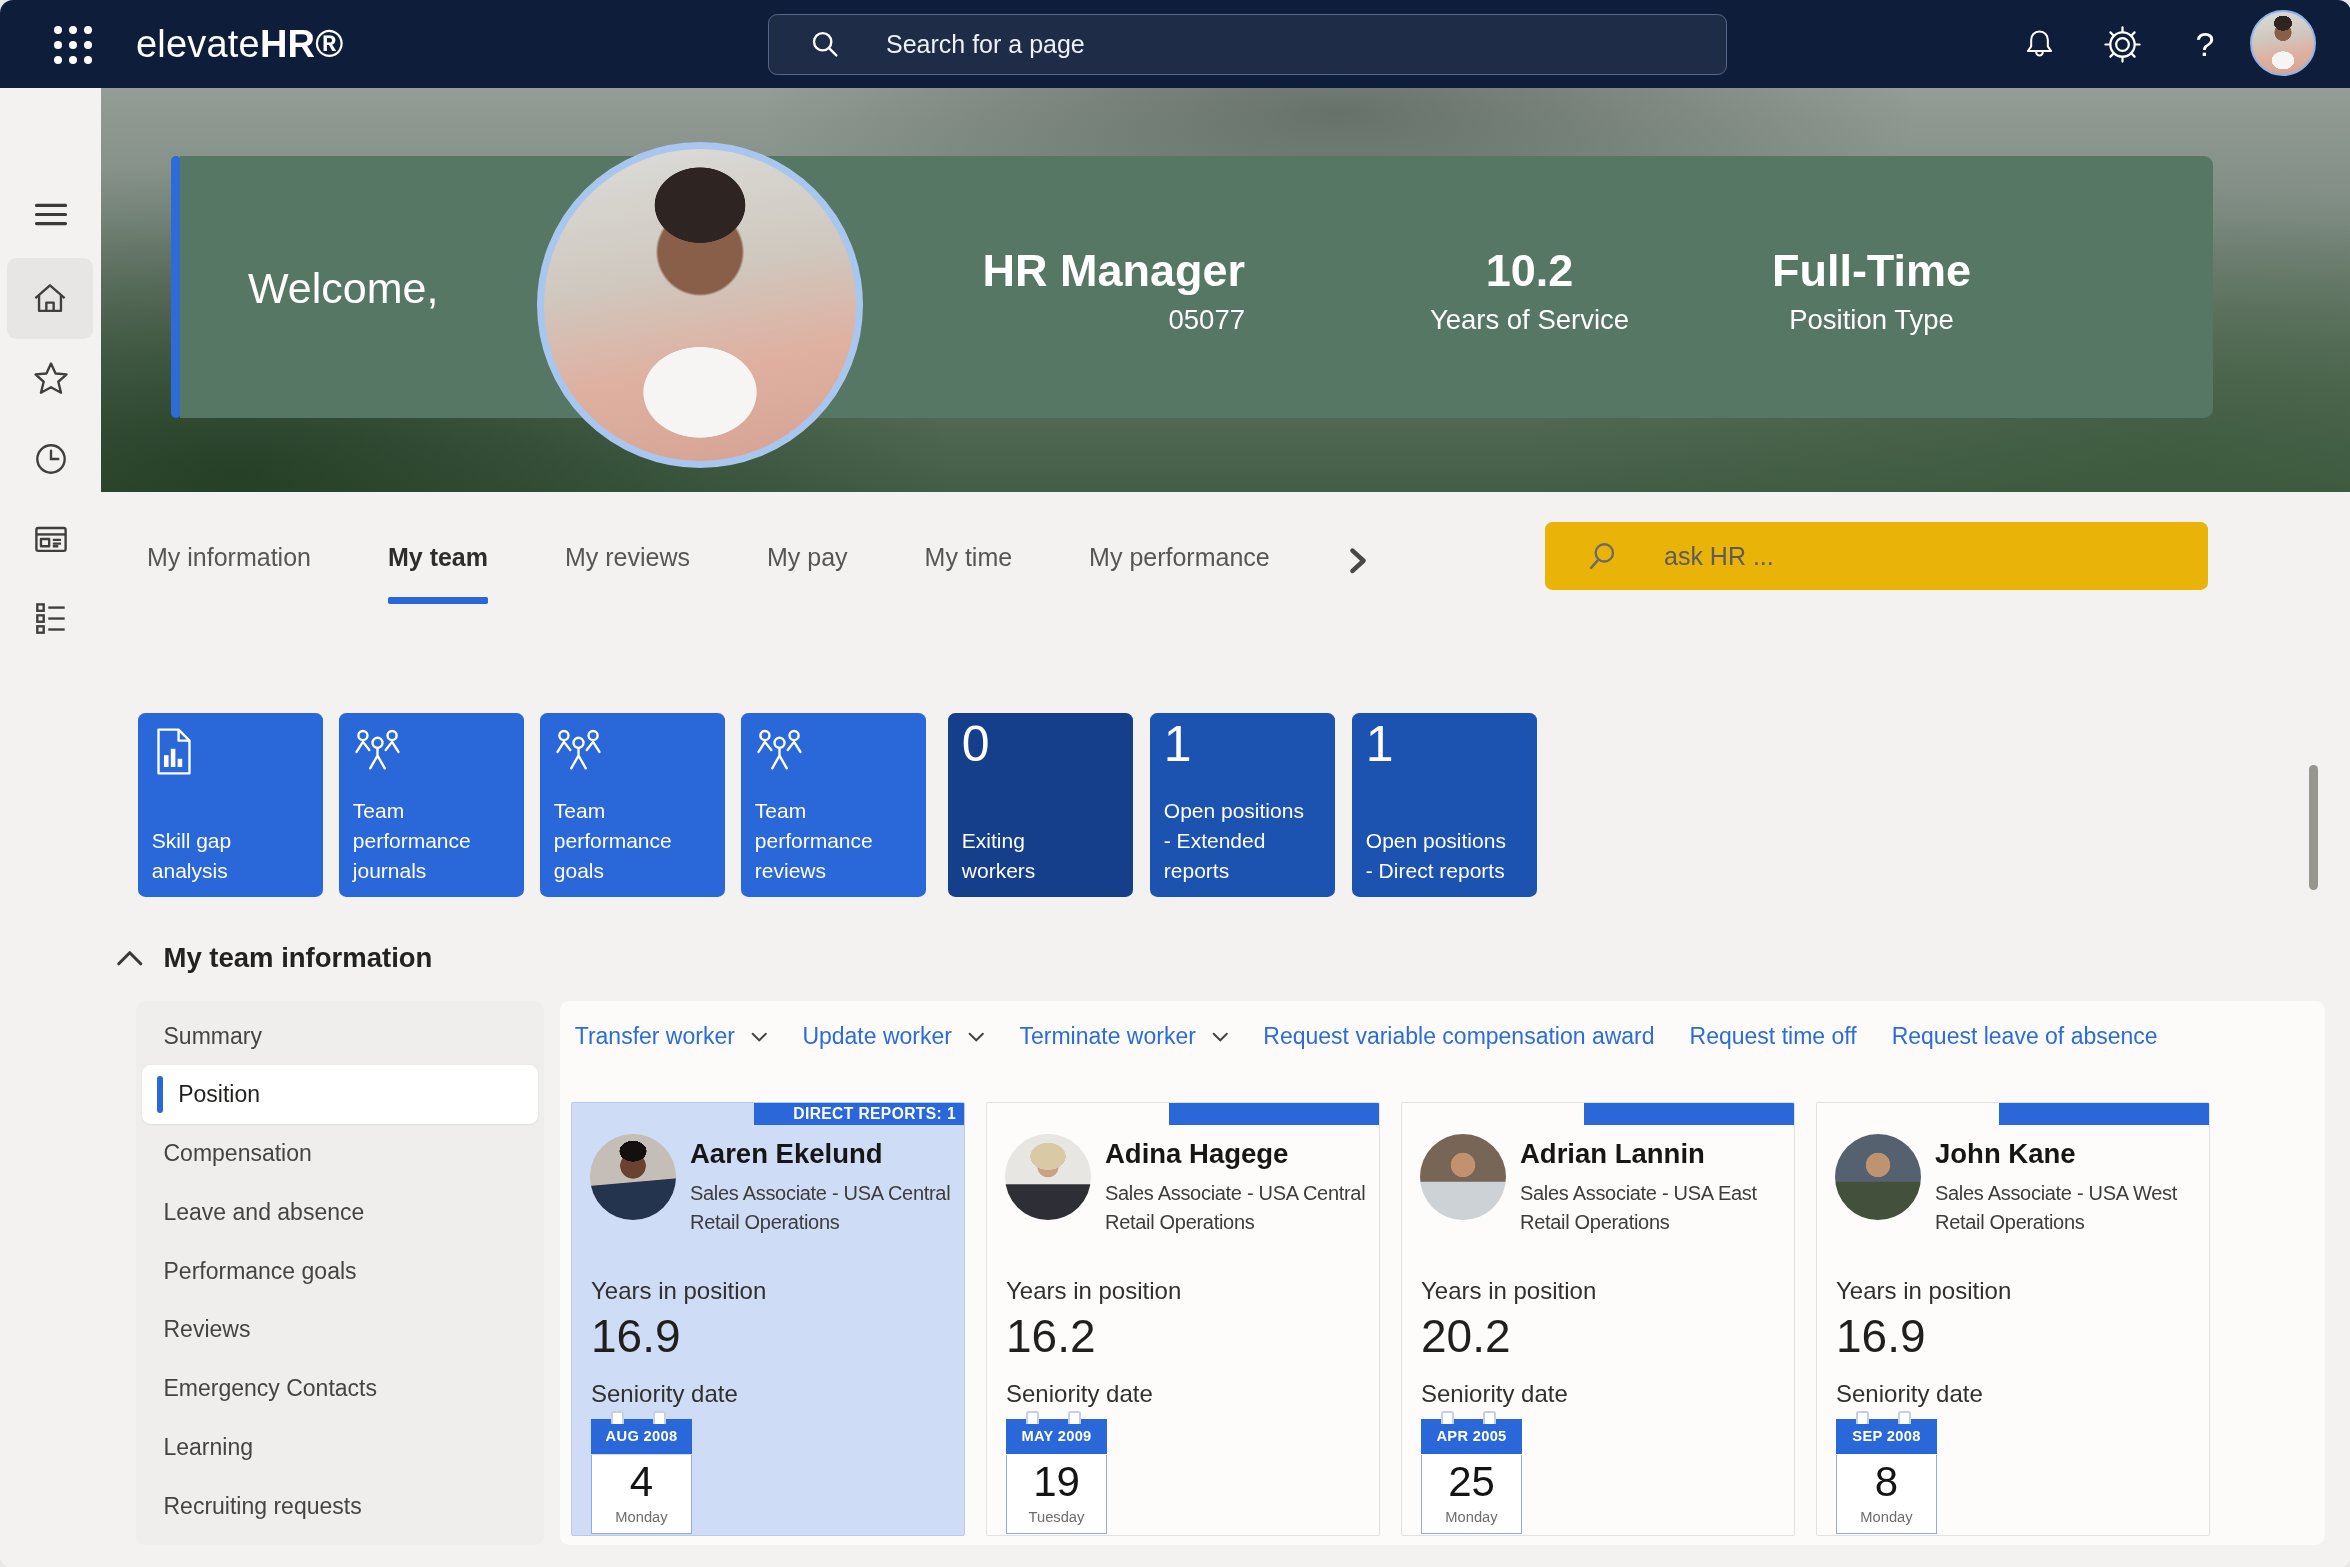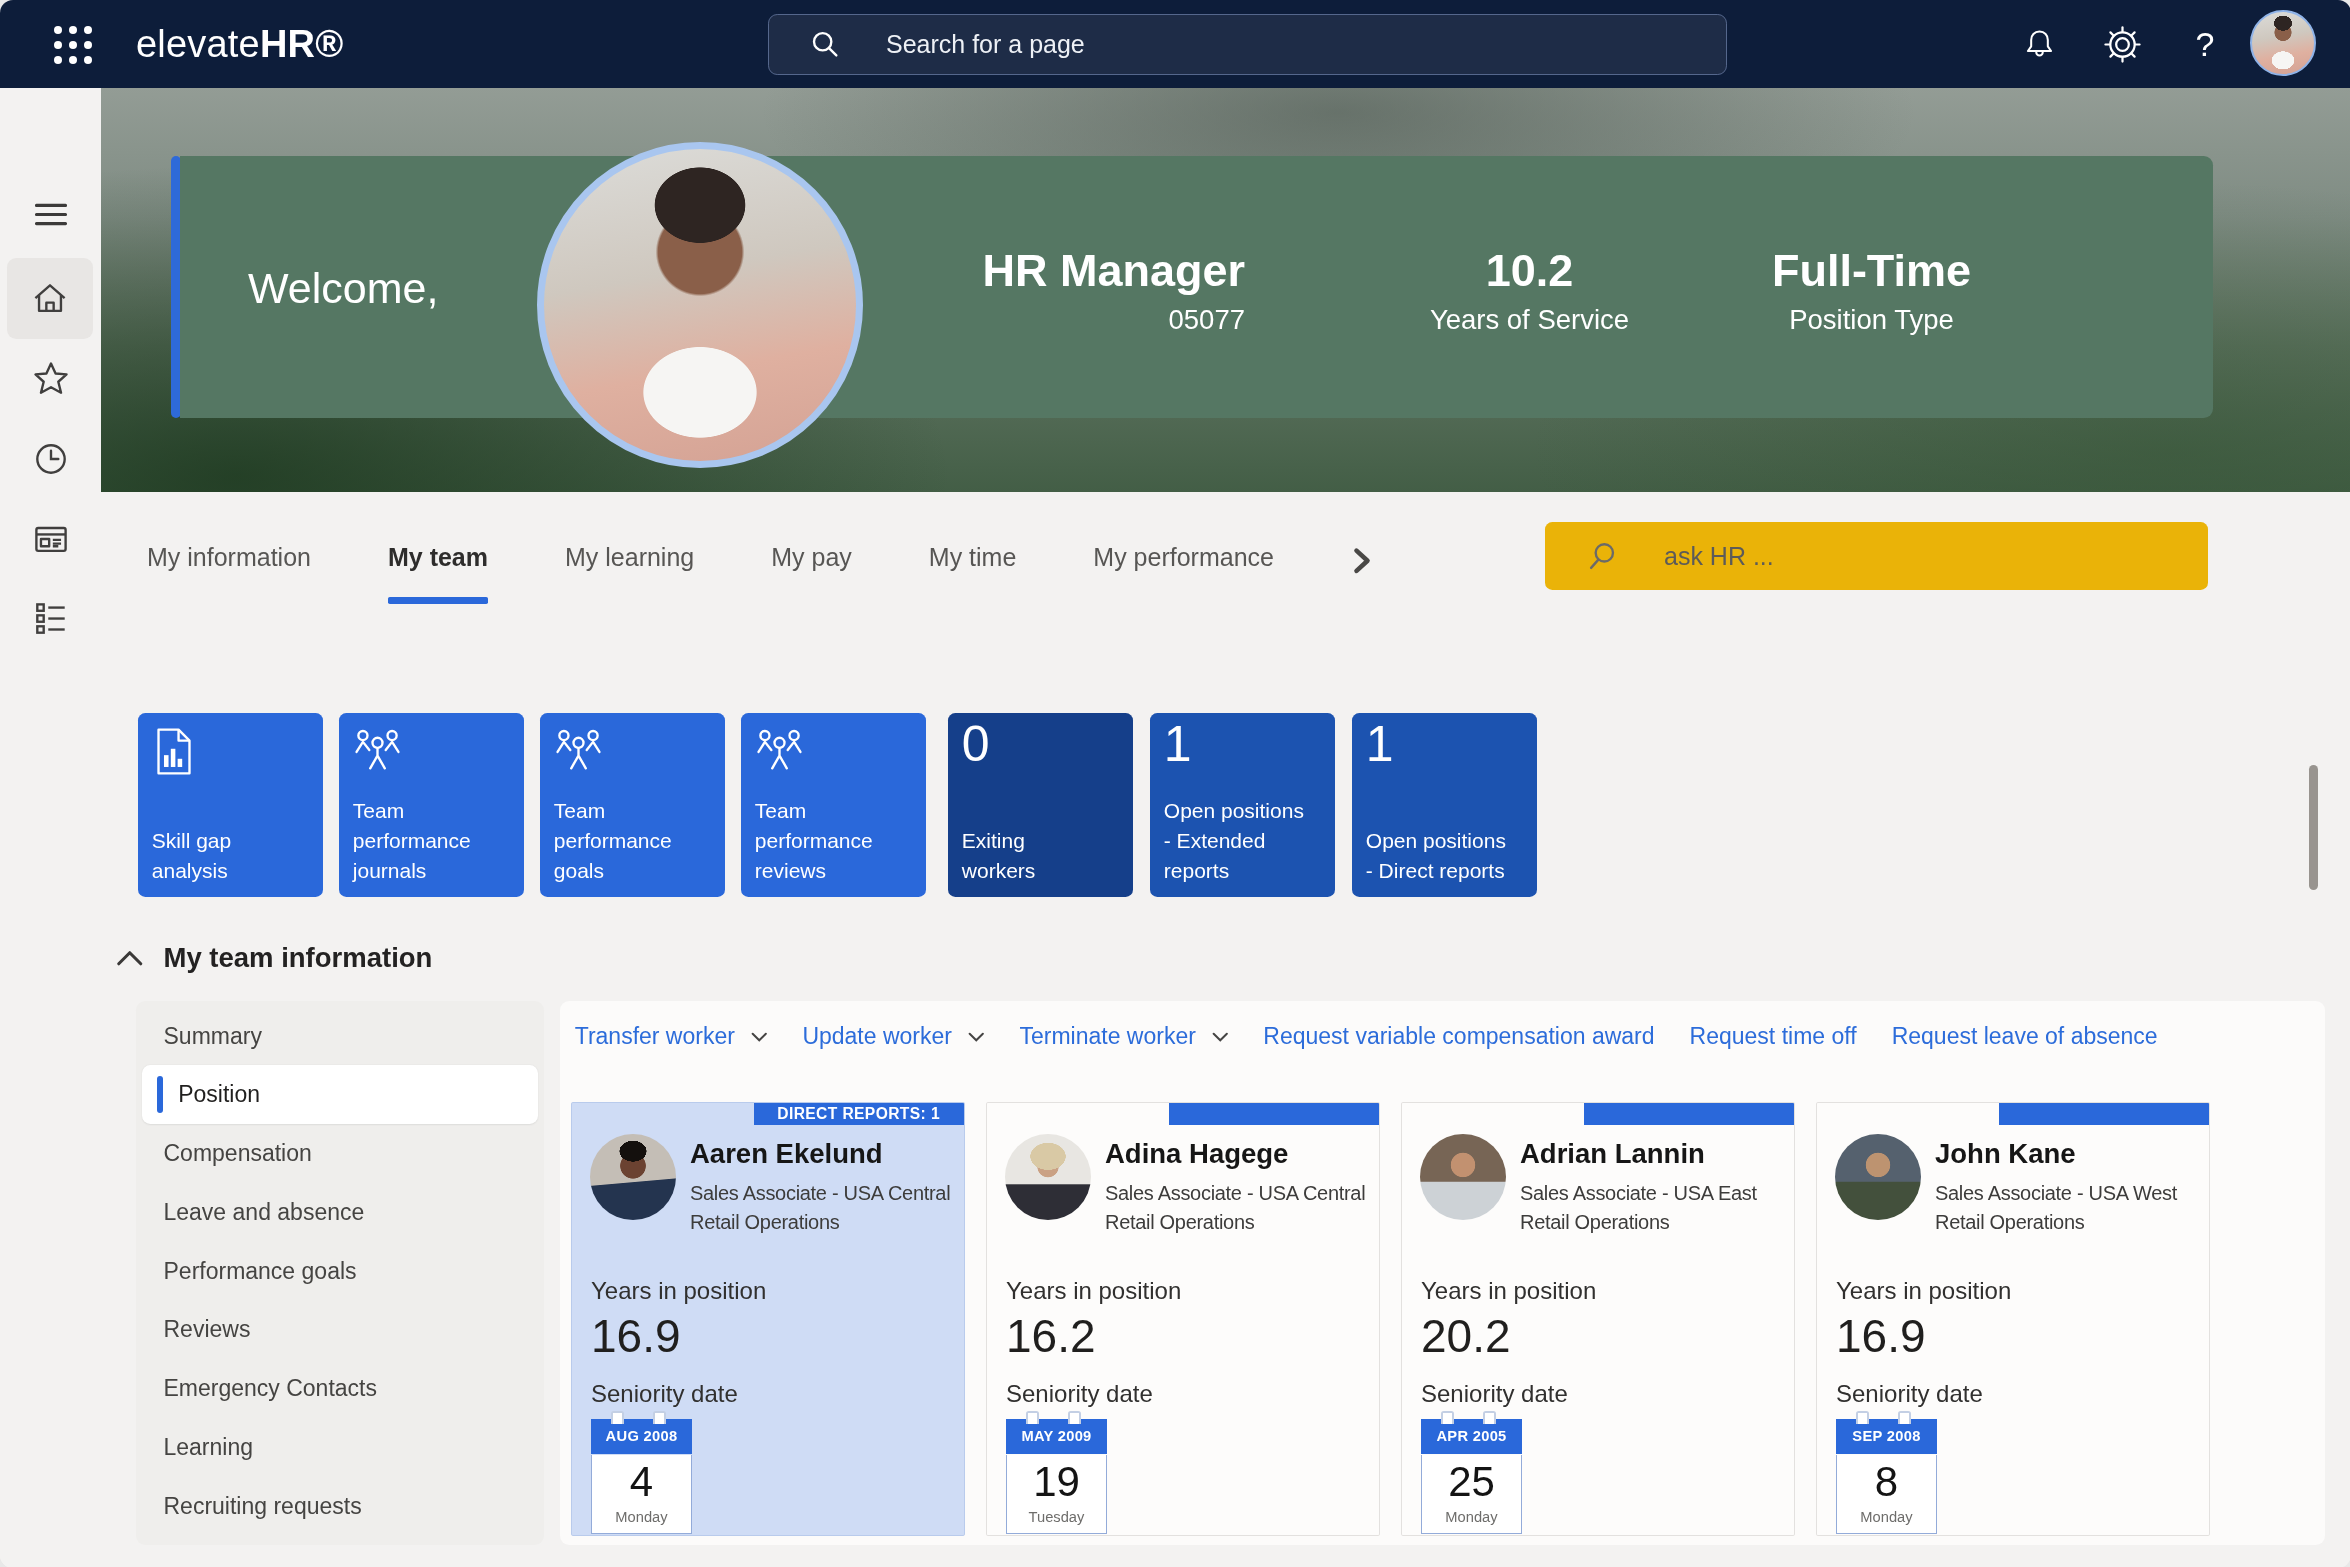--- a/index.html
+++ b/index.html
@@ -96,21 +96,21 @@
   .nbar{width:6.4px;height:37px;border-radius:3.7px;background:#2a68da;margin-right:14.7px}
   .rpanel{position:absolute;left:560px;top:1001px;width:1765px;height:544px;background:#fcfbfa;border-radius:9.2px}
   .links{position:absolute;left:14.7px;top:22px;display:flex;gap:35px;align-items:center;font-size:23px;color:#2c6cda}
   .link{display:flex;align-items:center;gap:16px;white-space:nowrap}
   
   .cards{position:absolute;left:11px;top:101px;display:flex;gap:21px}
   .card{position:relative;width:394px;height:434px;background:#fdfcfb;border:0.9px solid #e3e1df;
         border-radius:1.8px;box-sizing:border-box;overflow:hidden}
   .card.sel{background:#cfdcf5;border-color:#b9cbec}
   .badge{position:absolute;top:0;right:0;width:210px;height:22px;background:#2a68da;color:#fff;font-size:15.6px;
-         font-weight:700;text-align:right;line-height:22px;padding-right:24px;box-sizing:border-box;letter-spacing:0.4px}
+         font-weight:700;text-align:right;line-height:22px;padding-right:8px;box-sizing:border-box;letter-spacing:0.4px}
   .cav{position:absolute;left:18.4px;top:31px;width:86px;height:86px;border-radius:50%}
   .cname{position:absolute;left:118px;top:35px;font-size:27.5px;font-weight:700;color:#161616;white-space:nowrap}
   .csub1,.csub2{position:absolute;left:118px;font-size:20px;color:#3d3c3b;letter-spacing:-0.3px;white-space:nowrap}
   .csub1{top:79px}.csub2{top:108px}
   .ylab{position:absolute;left:19px;top:174px;font-size:24px;color:#31302f}
   .yval{position:absolute;left:19px;top:206px;font-size:46px;color:#201f1e}
   .slab{position:absolute;left:19px;top:277px;font-size:24px;color:#31302f}
   .cal{position:absolute;left:19px;top:316px;width:101px}
   .cal i{position:absolute;top:-8.3px;width:9.2px;height:11px;background:#fff;border:2.3px solid #c3cfe4;
          border-bottom:0;border-radius:2.8px 2.8px 0 0}
@@ -236,21 +236,21 @@
         <div class="sv">Full-Time</div>
         <div class="sl">Position Type</div>
       </div>
     </div>
     <div class="photo av-hr"></div>
   </div>
 
   <div class="tabs">
     <div class="tab"><span>My information</span></div>
     <div class="tab active"><span>My team</span><i></i></div>
-    <div class="tab"><span>My learning</span></div>
+    <div class="tab"><span>My reviews</span></div>
     <div class="tab"><span>My pay</span></div>
     <div class="tab"><span>My time</span></div>
     <div class="tab"><span>My performance</span></div>
     <div class="tab tab-more">
       <svg width="22" height="27.5" viewBox="0 0 24 30" fill="none" stroke="#494846" stroke-width="5" stroke-linecap="round" stroke-linejoin="round">
           <path d="M6 4l12 11L6 26"></path>
         </svg>
     </div>
   </div>
   <div class="askbox">

